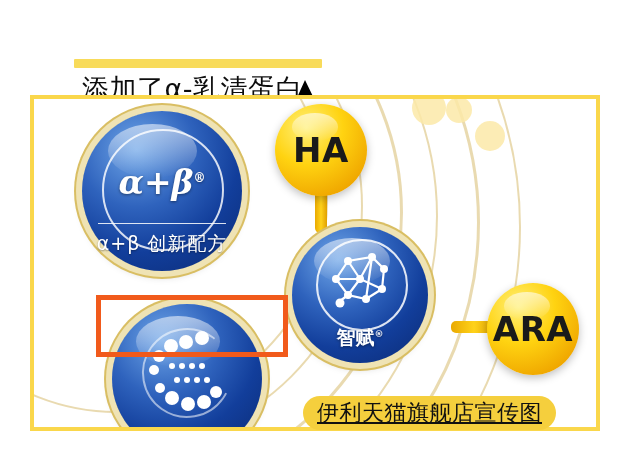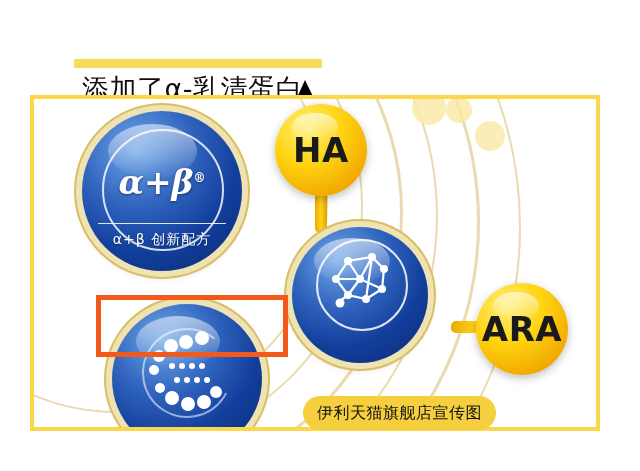--- a/index.html
+++ b/index.html
@@ -184,21 +184,21 @@
     height: 1px;
     background: rgba(255,255,255,.85);
   }
   #alpha-beta-slogan {
     position: absolute;
     z-index: 3;
     left: 0; right: 0;
     top: 120px;
     text-align: center;
     color: #ffffff;
-    font-size: 14px;
+    font-size: 19px;
     letter-spacing: 1px;
     text-shadow: 0 1px 2px rgba(0,0,0,.4);
   }
 
   
   #node-brain {
     left: 258px; top: 128px;
     width: 136px; height: 136px;
   }
   #brain-ring {
@@ -233,21 +233,21 @@
   
   #node-dha {
     left: 241px; top: 5px;
     width: 92px; height: 92px;
   }
   #node-dha-stem {
     left: 281px; top: 88px;
     width: 12px; height: 46px;
   }
   #node-ara {
-    left: 442px; top: 184px;
+    left: 453px; top: 184px;
     width: 92px; height: 92px; justify-content: center;
   }
   #node-ara-stem {
     left: 417px; top: 222px;
     width: 46px; height: 12px;
   }
 
   
   #highlight-box {
     position: absolute;
@@ -267,25 +267,26 @@
     top: 396px;
     height: 34px;
     padding: 0 14px;
     background: #F5CF3D;
     border-radius: 17px;
     display: flex;
     align-items: center;
     z-index: 70;
   }
   #source-caption-text {
-    font-size: 16px;
+    font-size: 22px;
     color: #111111;
     letter-spacing: 0.5px;
     white-space: nowrap;
     font-weight: 500;
+    text-decoration: underline;
   }
 </style>
 </head>
 <body>
 
 <div id="annotation-underline"></div>
 <div id="annotation-title">
   <div id="annotation-title-text">添加了α-乳清蛋白</div>
 </div>
 
@@ -366,20 +367,23 @@
             <circle cx="26" cy="16" r="4"></circle>
           <circle cx="50" cy="12" r="4"></circle>
             <circle cx="62" cy="24" r="4"></circle>
           <circle cx="60" cy="44" r="4"></circle>
             <circle cx="44" cy="54" r="4"></circle>
           <circle cx="26" cy="50" r="4"></circle>
             <circle cx="38" cy="34" r="4"></circle>
           <circle cx="18" cy="58" r="4.5"></circle>
         </g>
       </svg>
+      <div id="brain-label">
+        <span>智赋</span><span id="brain-label-reg">®</span>
+      </div>
     </div>
 
     <div class="node node-yellow" id="node-dha">
       <span class="node-label-dark">HA</span>
     </div>
 
     <div class="node node-yellow" id="node-ara">
       <span class="node-label-dark">ARA</span>
     </div>
 

